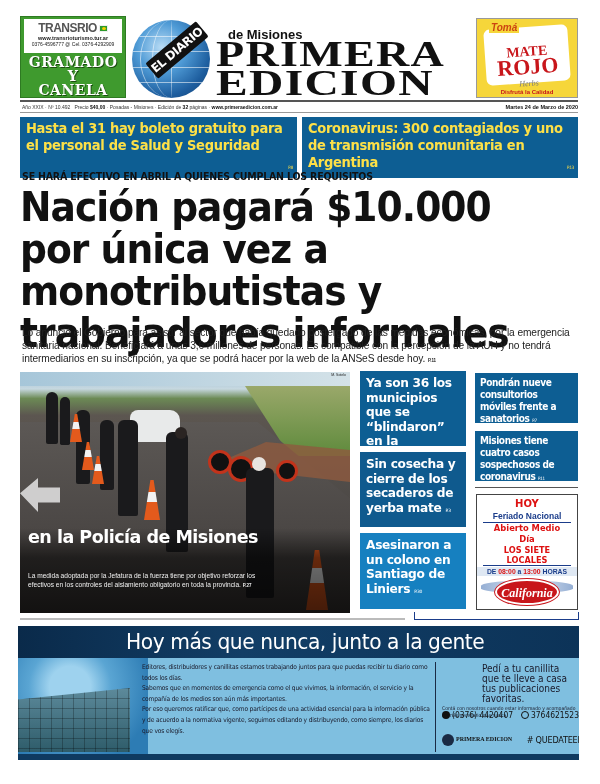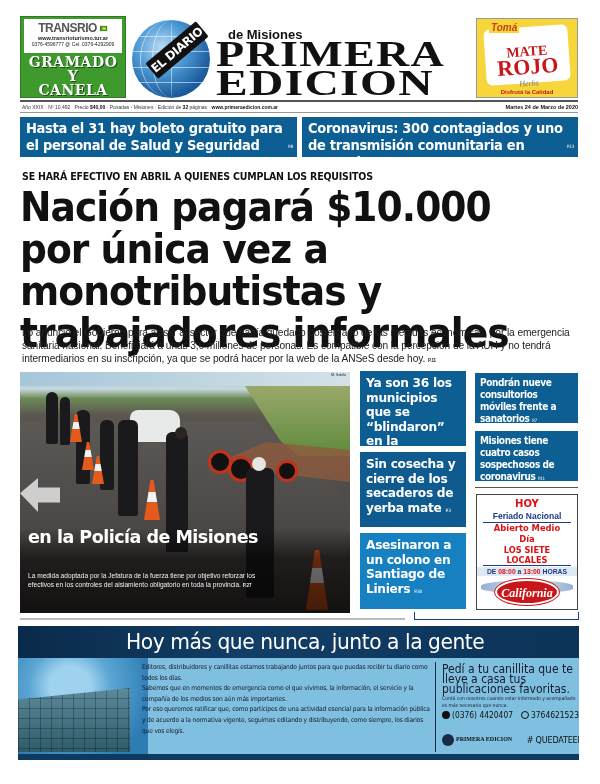--- a/index.html
+++ b/index.html
@@ -36,21 +36,21 @@
   .ad-right .tag { position: absolute; left: 0; right: 0; bottom: 2px; text-align: center; font-size: 6px; font-weight: bold; color: #c8161b; }
 
   
   .strip-line { left: 20px; top: 100px; width: 558px; height: 2px; background: #555; }
   .info { left: 22px; top: 104px; font-size: 5px; color: #333; white-space: nowrap; }
   .info b { color: #111; }
   .date { right: 22px; top: 104px; font-size: 5.5px; font-weight: bold; color: #111; }
   .strip-line2 { left: 20px; top: 112px; width: 558px; height: 1px; background: #999; }
 
   
-  .tbox { top: 117px; height: 40px; background: #0d5e93; color: #ffffff; font-family: "DejaVu Sans Condensed", "DejaVu Sans", sans-serif; font-weight: bold; font-size: 14.5px; line-height: 17px; padding: 3px 6px; letter-spacing: -0.3px; }
+  .tbox { top: 117px; height: 61px; background: #0d5e93; color: #fde047; font-family: "DejaVu Sans Condensed", "DejaVu Sans", sans-serif; font-weight: bold; font-size: 14.5px; line-height: 17px; padding: 3px 6px; letter-spacing: -0.3px; }
   .tbox .pg { position: absolute; right: 4px; bottom: 2px; font-size: 4.5px; font-weight: normal; }
   .tbox1 { left: 20px; width: 277px; }
   .tbox2 { left: 302px; width: 276px; }
 
   
   .kicker { left: 22px; top: 170px; font-family: "DejaVu Sans", sans-serif; font-weight: bold; font-size: 10.5px; color: #111; letter-spacing: -0.2px; transform: scaleX(0.9); transform-origin: left top; white-space: nowrap; }
   .headline { left: 20px; top: 186px; width: 570px; font-family: "DejaVu Sans", sans-serif; font-weight: bold; font-size: 40px; line-height: 42px; color: #111; letter-spacing: -1px; transform: scaleX(0.94); transform-origin: left top; }
   .lead { left: 22px; top: 326px; width: 560px; font-family: "Liberation Sans", sans-serif; font-size: 10.2px; line-height: 13px; color: #222; letter-spacing: -0.1px; }
   .lead .pg { font-size: 4.5px; font-weight: bold; }
 
@@ -107,21 +107,21 @@
   .banner { left: 18px; top: 626px; width: 561px; height: 134px; background: #7fbfe0; overflow: hidden; }
   .banner .band { position: absolute; left: 0; top: 0; width: 100%; height: 32px; background: linear-gradient(90deg, #0a2a4a, #123e66 40%, #0c3358); }
   .banner .btitle { position: absolute; left: 108px; top: 2px; font-family: "DejaVu Sans", sans-serif; font-size: 22px; line-height: 28px; color: #fff; letter-spacing: -0.5px; transform: scaleX(0.92); transform-origin: left top; }
   .banner .pattern { position: absolute; left: 0; top: 32px; width: 130px; height: 96px; background: radial-gradient(circle at 40% 30%, #9ed2ee 0 20%, #5aa5d3 40%, #2d7cb4 80%); }
   .banner .building { position: absolute; left: 0; top: 62px; width: 112px; height: 64px; background: linear-gradient(180deg, #5d8a9b, #2e5c6a); clip-path: polygon(0 18%, 100% 0, 100% 100%, 0 100%); }
   .banner .building::after { content: ""; position: absolute; inset: 0; background: repeating-linear-gradient(90deg, rgba(0,0,0,0.25) 0 1px, transparent 1px 11px), repeating-linear-gradient(180deg, rgba(0,0,0,0.25) 0 1px, transparent 1px 10px); }
   .banner .btxt { position: absolute; left: 124px; top: 36px; width: 290px; font-family: "DejaVu Sans Condensed", "DejaVu Sans", sans-serif; font-size: 6.6px; line-height: 10.6px; color: #1a1a2a; letter-spacing: -0.15px; }
   .banner .btxt p { margin: 0; }
   .banner .vline { position: absolute; left: 417px; top: 36px; width: 1px; height: 90px; background: #1a2a44; }
   .banner .rtxt { position: absolute; left: 424px; top: 38px; width: 134px; color: #1a1a2a; font-family: "DejaVu Sans Condensed", "DejaVu Sans", sans-serif; }
-  .banner .rtxt .a { font-size: 12px; line-height: 10px; }
+  .banner .rtxt .a { font-size: 10px; line-height: 10px; margin-left: 40px; }
   .banner .rtxt .b { font-size: 5px; line-height: 6.5px; margin-top: 1px; }
   .banner .phones { position: absolute; left: 424px; top: 84px; font-family: "DejaVu Sans Condensed", "DejaVu Sans", sans-serif; font-size: 8.4px; color: #111; white-space: nowrap; }
   .banner .phones .ico { display: inline-block; width: 8px; height: 8px; border-radius: 50%; background: #111; vertical-align: -1px; margin-right: 2px; }
   .banner .phones .wa { display: inline-block; width: 8px; height: 8px; border-radius: 50%; border: 1.2px solid #111; vertical-align: -1px; margin-right: 2px; margin-left: 8px; }
   .banner .footrow { position: absolute; left: 424px; top: 104px; white-space: nowrap; }
   .banner .minilogo { display: inline-block; font-family: "Liberation Serif", serif; font-weight: bold; font-size: 6px; line-height: 6px; color: #111; vertical-align: middle; }
   .banner .minilogo .gl { display: inline-block; width: 12px; height: 12px; border-radius: 50%; background: #1a2a44; vertical-align: middle; margin-right: 2px; }
   .banner .hash { display: inline-block; margin-left: 10px; font-family: "DejaVu Sans Condensed", "DejaVu Sans", sans-serif; font-size: 9px; color: #111; vertical-align: middle; letter-spacing: -0.2px; }
   .banner .bottomband { position: absolute; left: 0; bottom: 0; width: 100%; height: 6px; background: #0f3a60; }
 </style>

